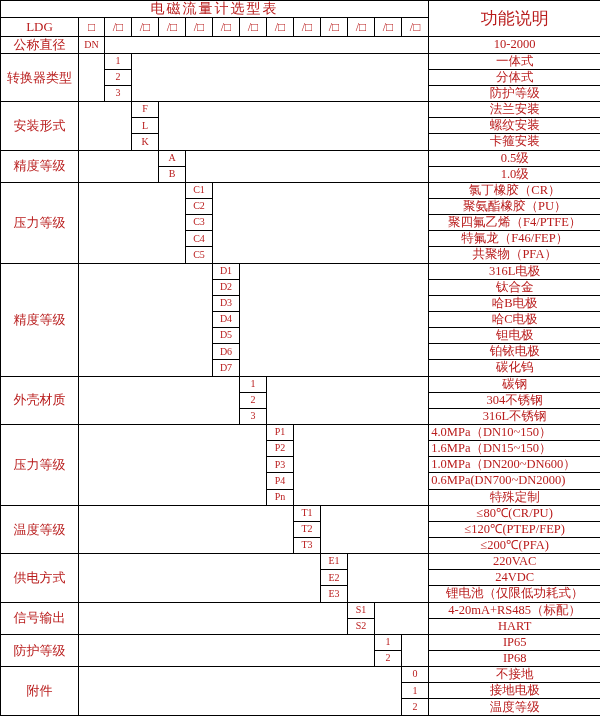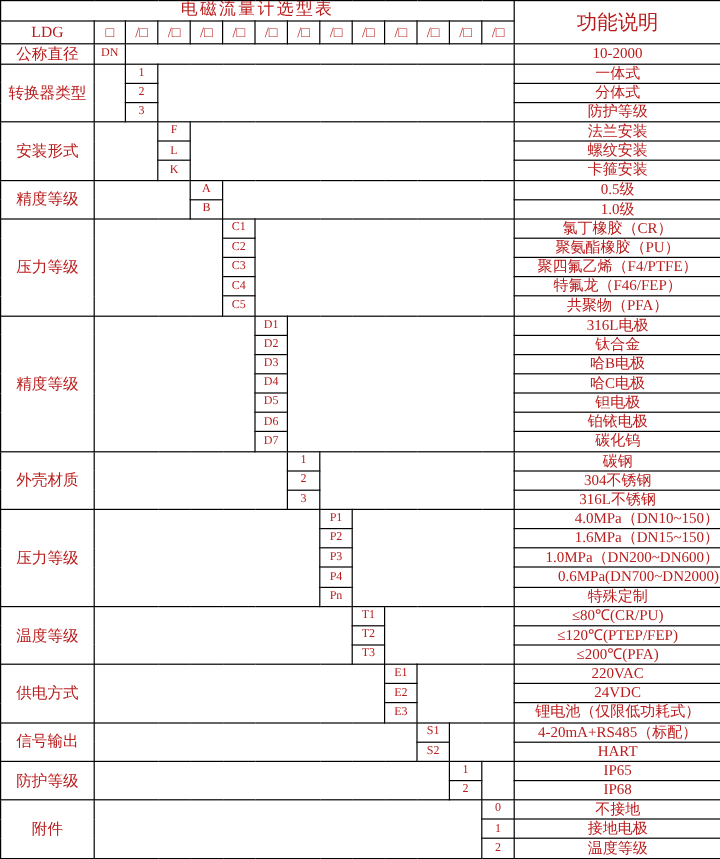--- a/index.html
+++ b/index.html
@@ -33,21 +33,21 @@
   }
   tr.title-row { height: 17px; }
   tr.code-row  { height: 19px; }
   td.title-cell { font-size: 14px; letter-spacing: 2px; }
   td.func-header { font-size: 17px; }
   td.model-cell { text-align: left; padding-left: 6px; }
   td.label-cell { font-size: 13px; margin-left: 17px; }
   td.code-cell { font-size: 10px; }
   td.box-cell { font-size: 12px; }
   td.desc-cell { font-size: 12.5px; margin-left: 35px; }
-  td.desc-cell.left { text-align: right; padding-left: 2px; }
+  td.desc-cell.left { text-align: left; padding-left: 2px; }
   td.empty-cell { }
 </style>
 </head>
 <body>
 
 <div id="page">
 <table class="sel">
   <colgroup>
     <col style="width:78px">
     <col style="width:26px">

